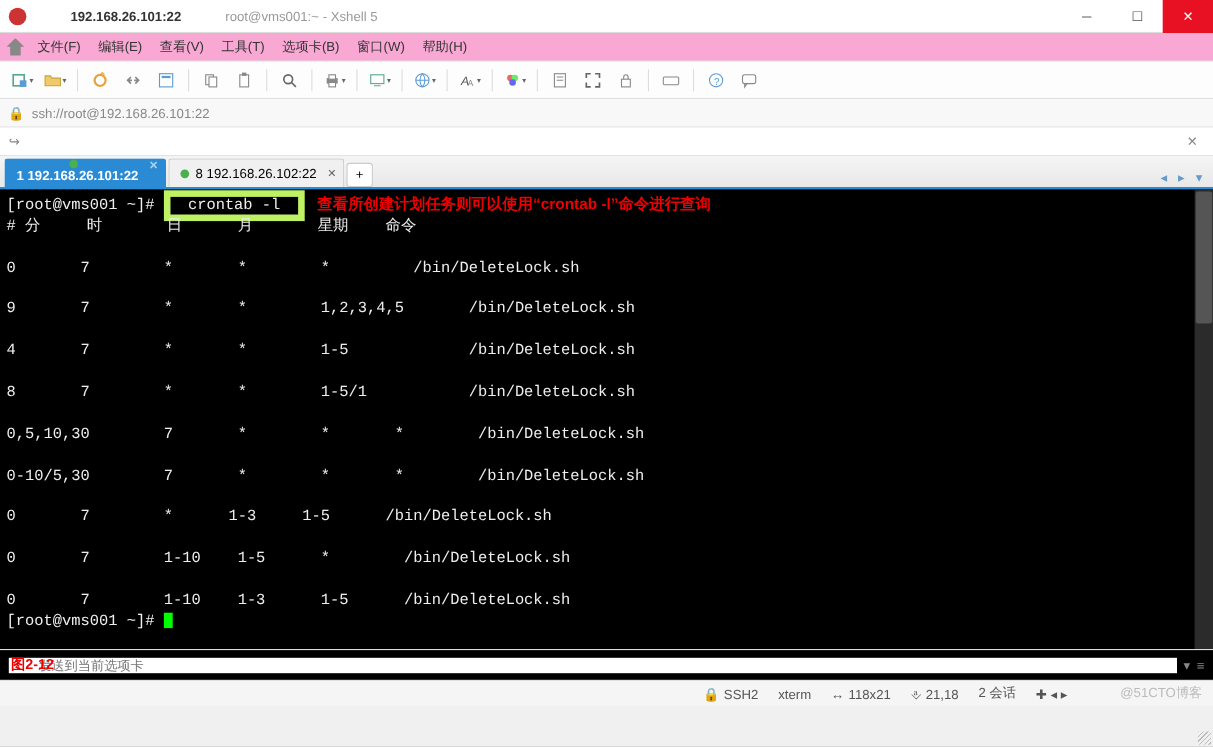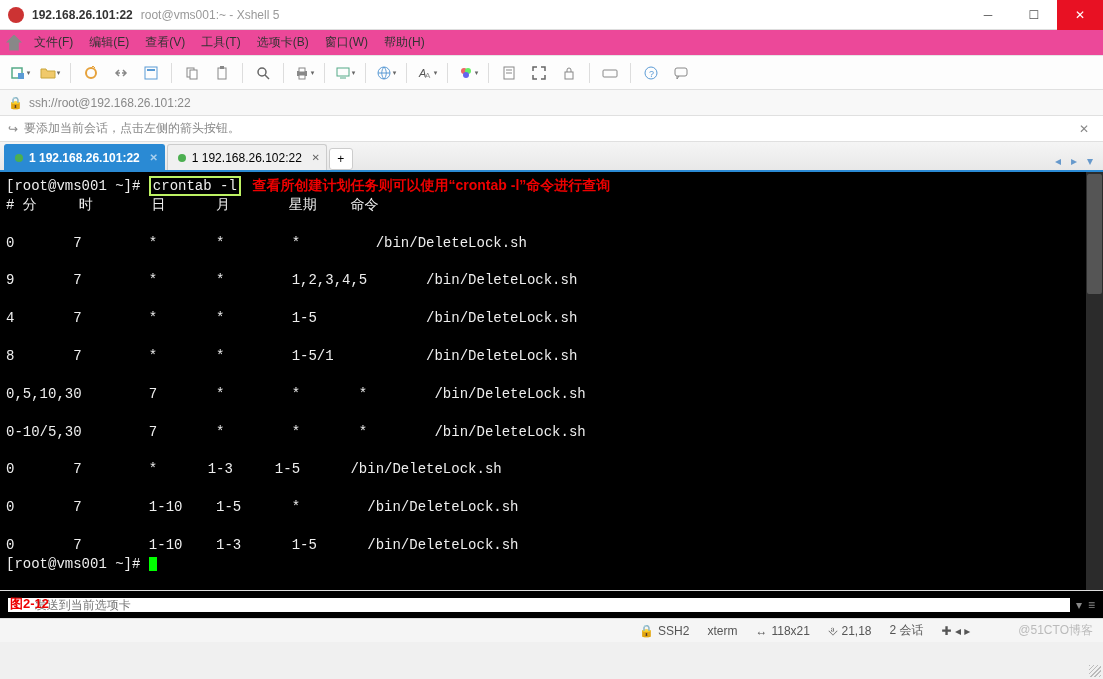--- a/index.html
+++ b/index.html
@@ -1,28 +1,28 @@
 <!DOCTYPE html>
 <html><head>
 <meta charset="utf-8">
 <style>
 * { margin: 0; padding: 0; box-sizing: border-box; }
 body { font-family: "Microsoft YaHei", Tahoma, sans-serif; font-size: 12px; background: #f0f0f0; width: 1103px; height: 679px; overflow: hidden; position: relative; }
 
 
-.titlebar { height: 30px; background: #fff; display: flex; align-items: center; padding-left: 8px; border-bottom: 1px solid #ddd; }
+.titlebar { height: 30px; background: #fff; display: flex; align-items: center; padding-left: 8px; border-bottom: 1px solid #ddd; gap: 32px; }
 .titlebar .app-icon { width: 16px; height: 16px; background: #c33; border-radius: 50%; margin-right: 8px; }
 .titlebar .title-main { font-weight: bold; color: #333; }
 .titlebar .title-sub { color: #999; margin-left: 8px; text-align: center; }
 .winbtns { margin-left: auto; display: flex; }
 .winbtn { width: 46px; height: 30px; display: flex; align-items: center; justify-content: center; color: #555; cursor: pointer; }
 .winbtn.close { background: #e81123; color: #fff; }
 
 
-.menubar { height: 26px; background: #ec4899; display: flex; align-items: center; padding: 0 6px; border-bottom: 1px solid #e5e5e5; }
+.menubar { height: 26px; background: #f9a8d4; display: flex; align-items: center; padding: 0 6px; border-bottom: 1px solid #e5e5e5; }
 .menubar .home-icon { width:16px; height:16px; margin-right:4px; display:inline-block; background: linear-gradient(#888,#888); clip-path: polygon(50% 0,100% 50%,80% 50%,80% 100%,20% 100%,20% 50%,0 50%); }
 .menuitem { padding: 4px 8px; color: #333; cursor: pointer; }
 
 
 .toolbar { height: 34px; background: #fdfdfd; border-bottom: 1px solid #e0e0e0; display: flex; align-items: center; padding: 0 6px; gap: 2px; }
 .tbtn { width: 28px; height: 26px; display: flex; align-items: center; justify-content: center; border: 1px solid transparent; cursor: pointer; color:#555; }
 .tbtn svg { width:16px; height:16px; }
 .tsep { width: 1px; height: 20px; background: #ddd; margin: 0 4px; }
 .dropdown-caret { font-size: 7px; margin-left: 1px; color: #666; }
 
@@ -31,30 +31,30 @@
 .addrbar .lock-icon { margin-right: 6px; }
 
 
 .hintbar { height: 26px; background: #fff; border-bottom: 1px solid #e0e0e0; display: flex; align-items: center; padding: 0 8px; color: #888; }
 .hintbar .arrow-icon { margin-right: 6px; }
 .hintbar .close-hint { margin-left: auto; cursor: pointer; padding: 2px 6px; }
 
 
 .tabbar { height: 30px; background: linear-gradient(#f5f5f5,#e8e8e8); display: flex; align-items: flex-end; border-bottom: 2px solid #2a8ad4; padding-left: 4px; }
 .tab { height: 26px; padding: 0 24px 0 10px; display: flex; align-items: center; border: 1px solid #ccc; border-bottom: none; margin-right: 2px; background: #f0f0f0; position: relative; cursor: pointer; border-radius: 3px 3px 0 0; }
-.tab.active { background: #2a8ad4; color: #fff; border-color: #2a8ad4; font-weight: bold; }
+.tab.active { background: #2a8ad4; color: #fff; border-color: #2a8ad4; font-weight: bold; flex-direction: column; }
 .tab .dot { width: 8px; height: 8px; border-radius: 50%; background: #4caf50; margin-right: 6px; }
 .tab .close-x { position: absolute; right: 6px; font-size: 10px; opacity: .6; }
 .tab-add { width: 24px; height: 22px; border: 1px solid #ccc; display: flex; align-items: center; justify-content: center; background: #fff; cursor: pointer; border-radius: 3px; }
 .tabnav { margin-left: auto; display: flex; padding-right: 6px; gap: 2px; }
 .tabnav span { cursor: pointer; color: #69c; padding: 2px 4px; }
 
 
 .terminal { background: #000; color: #eee; font-family: Consolas, "Courier New", monospace; font-size: 14px; line-height: 1.35; padding: 4px 6px; height: 418px; overflow: hidden; position: relative; white-space: pre; }
-.term-red-box { border: 2px solid #bef264; padding: 0 2px; }
+.term-red-box { border: 6px solid #bef264; padding: 0 16px; }
 .term-red-text { color: #e00; font-family: "Microsoft YaHei", sans-serif; font-weight: bold; }
 .cursor-block { display: inline-block; width: 8px; height: 14px; background: #0f0; vertical-align: middle; }
 .term-scroll { position: absolute; right: 0; top: 0; width: 17px; height: 100%; background: #2b2b2b; }
 .term-scroll-thumb { position: absolute; right: 1px; top: 2px; width: 15px; height: 120px; background: #555; border-radius: 2px; }
 
 
 .bottom-input { height: 28px; background: #000000; border-top: 1px solid #ddd; display: flex; align-items: center; padding: 0 8px; position: relative; }
 .bottom-input input { border: none; outline: none; flex: 1; color: #888; font-size: 12px; }
 .fig-label { color: #e00; font-weight: bold; position: absolute; left: 10px; top: 4px; font-size: 13px; pointer-events:none; }
 .input-caret { margin-left: 6px; color: #888; cursor: pointer; }
@@ -229,33 +229,32 @@
     </div>
 </div>
 
 <div class="addrbar">
   <span class="lock-icon">🔒</span>
   <span>ssh://root@192.168.26.101:22</span>
 </div>
 
 <div class="hintbar">
   <span class="arrow-icon">↪</span>
-  <span>要添加当前会话，点击左侧的箭头按钮。</span>
   <span class="close-hint">✕</span>
 </div>
 
 <div class="tabbar">
   <div class="tab active">
     <span class="dot"></span>
     <span>1 192.168.26.101:22</span>
     <span class="close-x">✕</span>
   </div>
   <div class="tab">
     <span class="dot"></span>
-    <span>1 192.168.26.102:22</span>
+    <span>8 192.168.26.102:22</span>
     <span class="close-x">✕</span>
   </div>
   <div class="tab-add">
       <span>+</span>
     </div>
   <div class="tabnav">
     <span>◂</span>
     <span>▸</span>
     <span>▾</span>
   </div>

